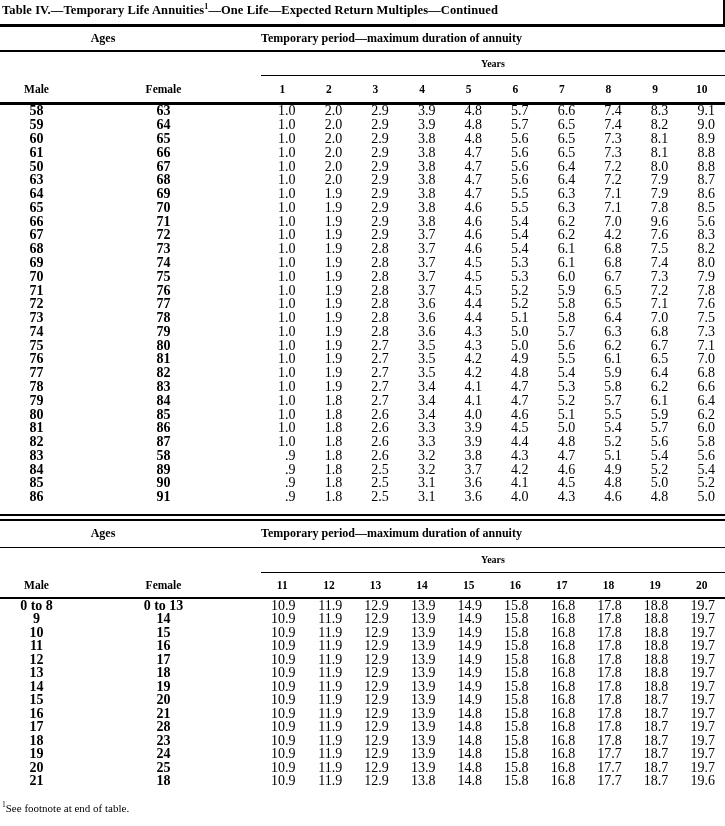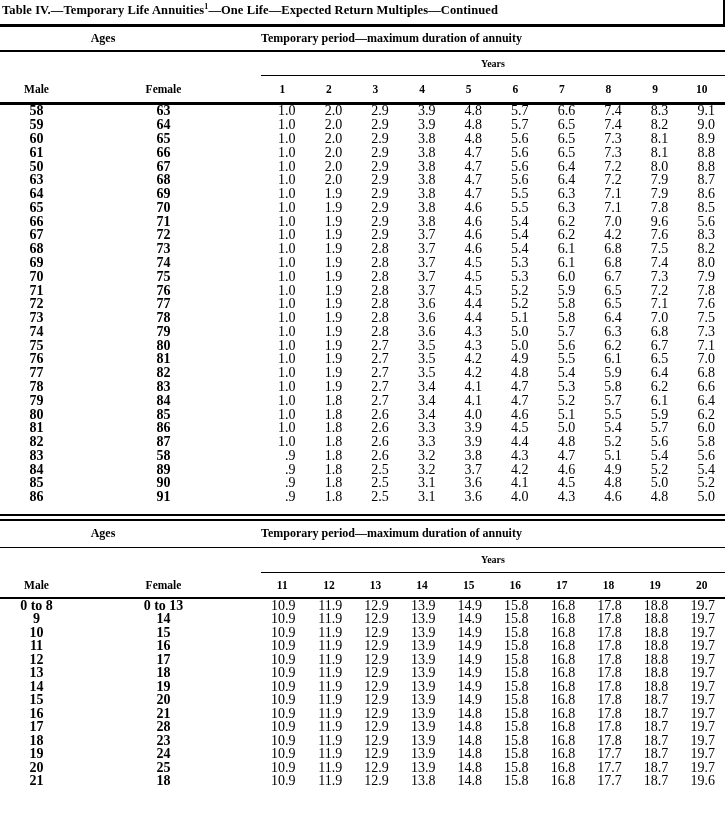--- a/index.html
+++ b/index.html
@@ -725,13 +725,14 @@
     <div class="c y">14.8</div>
     <div class="c y">15.8</div>
     <div class="c y">16.8</div>
     <div class="c y">17.7</div>
     <div class="c y">18.7</div>
     <div class="c y">19.6</div>
   </div>
       </div>
   </div>
 
+  <div class="footnote"><sup>1</sup><span>See footnote at end of table.</span></div>
 </div>
 
 </body></html>

